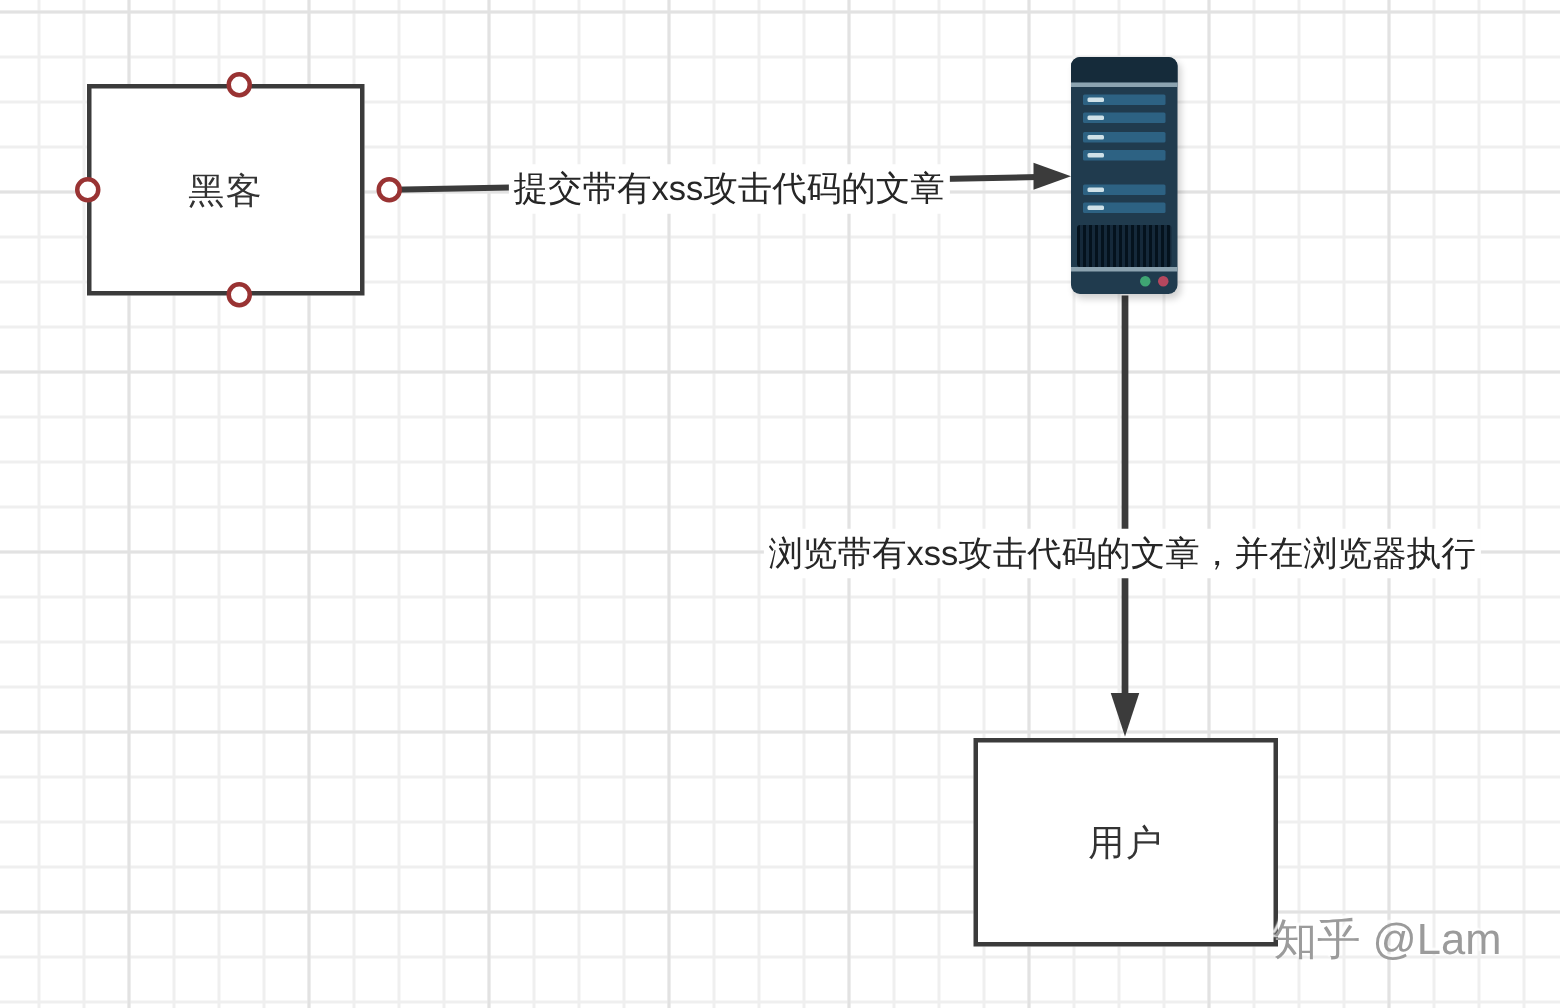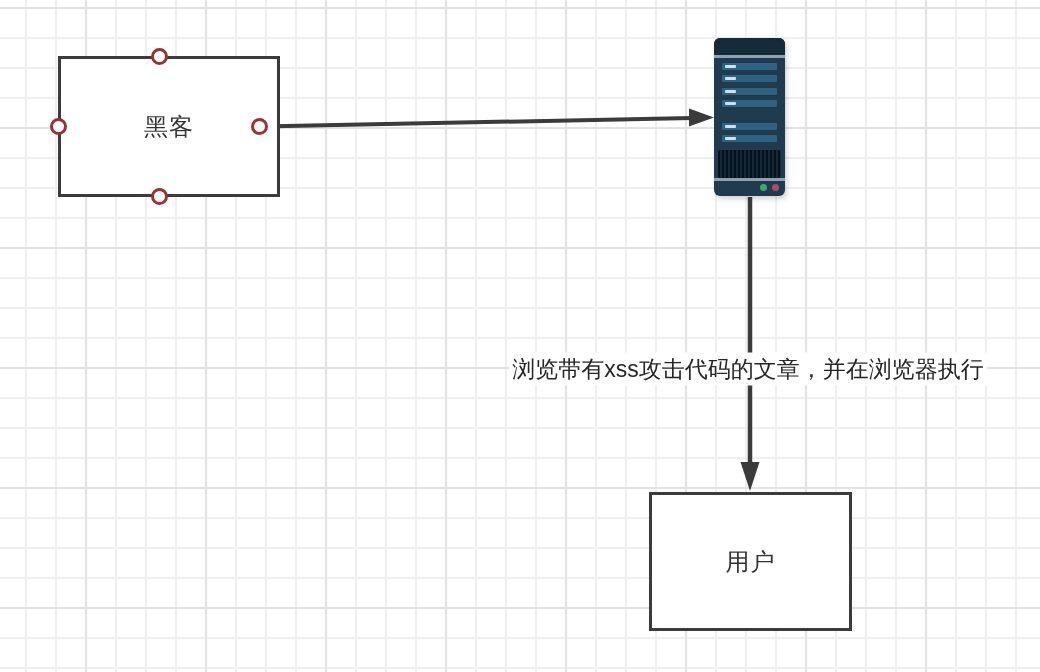--- a/index.html
+++ b/index.html
@@ -100,21 +100,21 @@
 
   <svg id="connector-layer">
 
     <line x1="261" y1="126.5" x2="692" y2="118" stroke="#3b3b3b" stroke-width="4"></line>
     <polygon points="689,108.5 714,117.5 689,126.5" fill="#3b3b3b"></polygon>
 
     <line x1="750" y1="197" x2="750" y2="466" stroke="#3b3b3b" stroke-width="4.5"></line>
     <polygon points="740.5,462 759.5,462 750,491" fill="#3b3b3b"></polygon>
   </svg>
 
-  <div class="node" style="left:58px;top:56px;width:222px;height:141px;align-items:center;">
+  <div class="node" style="left:58px;top:56px;width:185px;height:141px;align-items:center;">
     <span class="node-label">黑客</span>
   </div>
 
   <div class="handle" style="left:151px;top:48px;"></div>
   <div class="handle" style="left:50px;top:118px;"></div>
   <div class="handle" style="left:251px;top:118px;"></div>
   <div class="handle" style="left:151px;top:188px;"></div>
 
   <div id="server-node">
     <div class="server-body">
@@ -138,20 +138,22 @@
       <div class="server-bar" style="top:97px;">
           <div class="dash"></div>
         </div>
       <div class="server-vents"></div>
       <div class="server-divider" style="top:140px;"></div>
       <div class="led" style="left:46px;background:#3fa573;"></div>
       <div class="led" style="left:58px;background:#b5475e;"></div>
     </div>
   </div>
 
+  <div class="edge-label" style="left:486px;top:126px;">提交带有xss攻击代码的文章</div>
   <div class="edge-label" style="left:748px;top:369px;">浏览带有xss攻击代码的文章，并在浏览器执行</div>
 
   <div class="node" style="left:649px;top:492px;width:203px;height:139px;text-align:right;">
     <span class="node-label">用户</span>
   </div>
 
+  <div id="watermark">知乎 @Lam</div>
 
 </div>
 
 </body></html>

